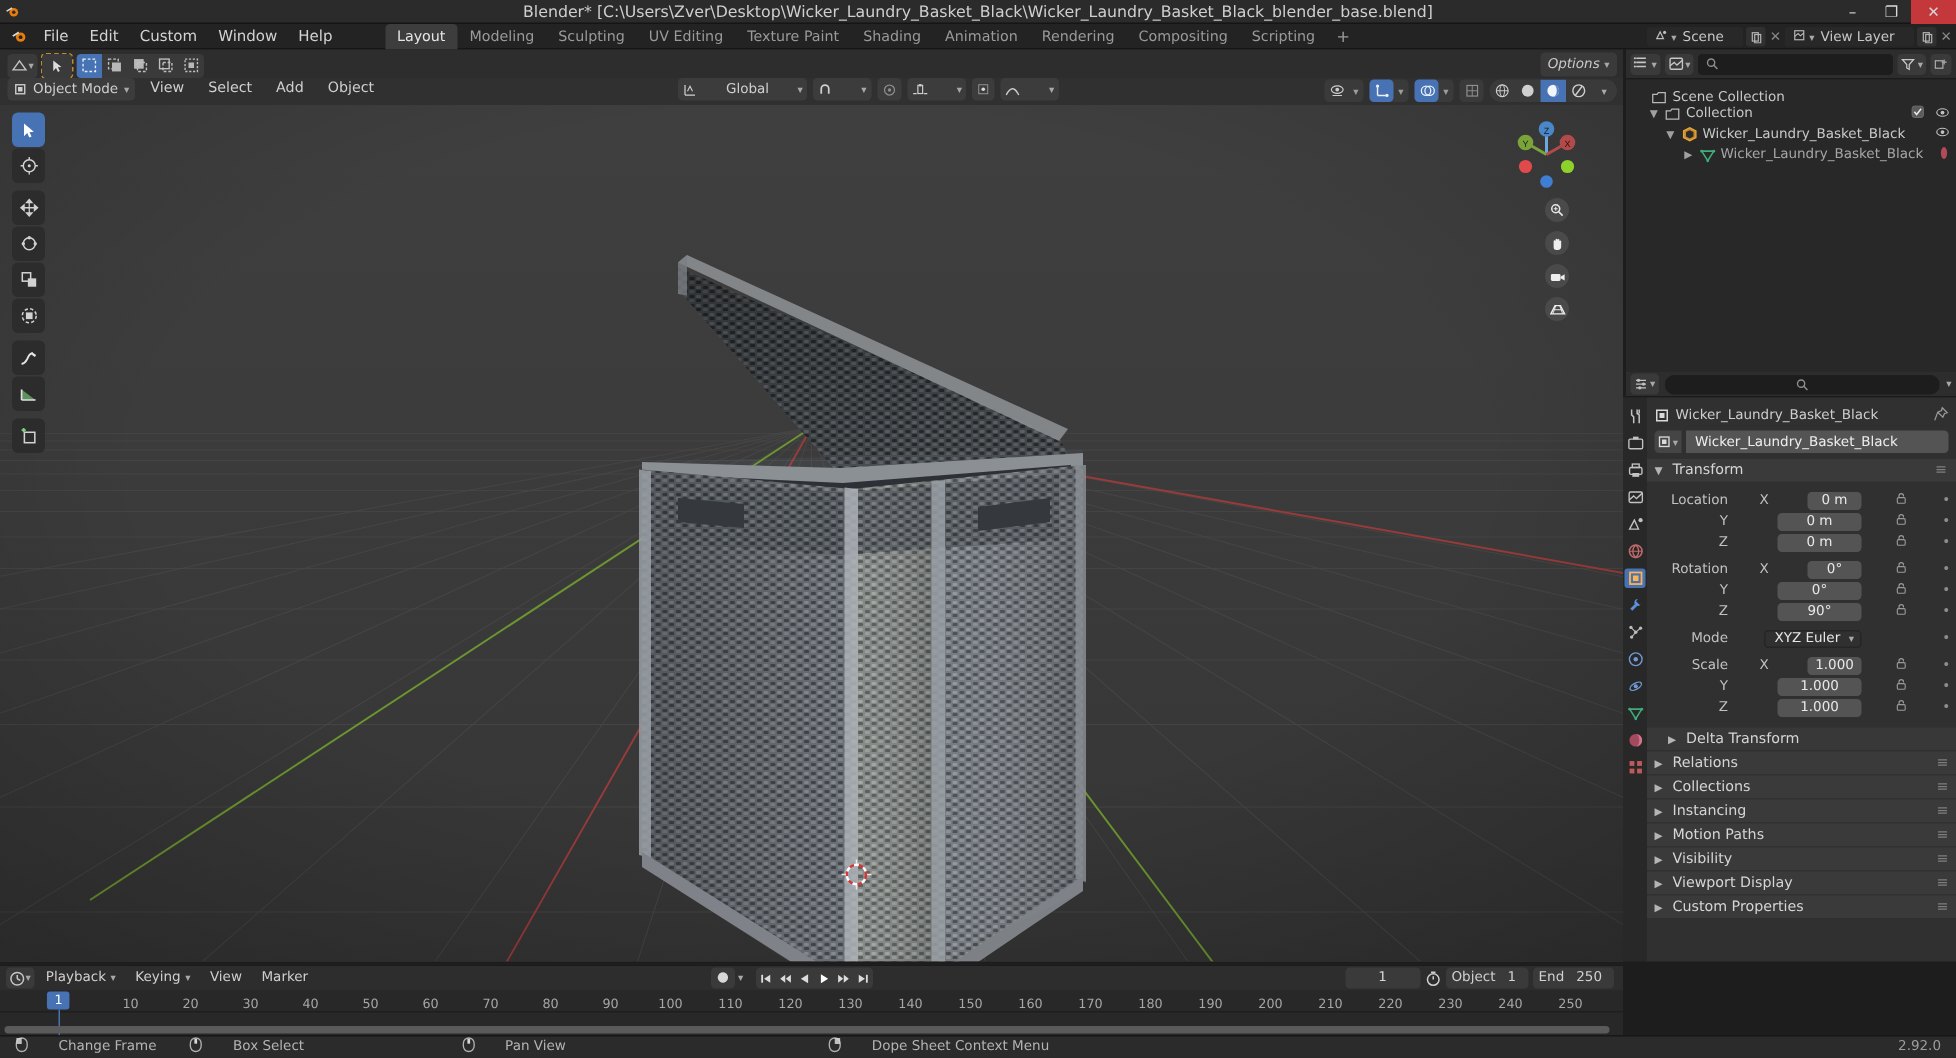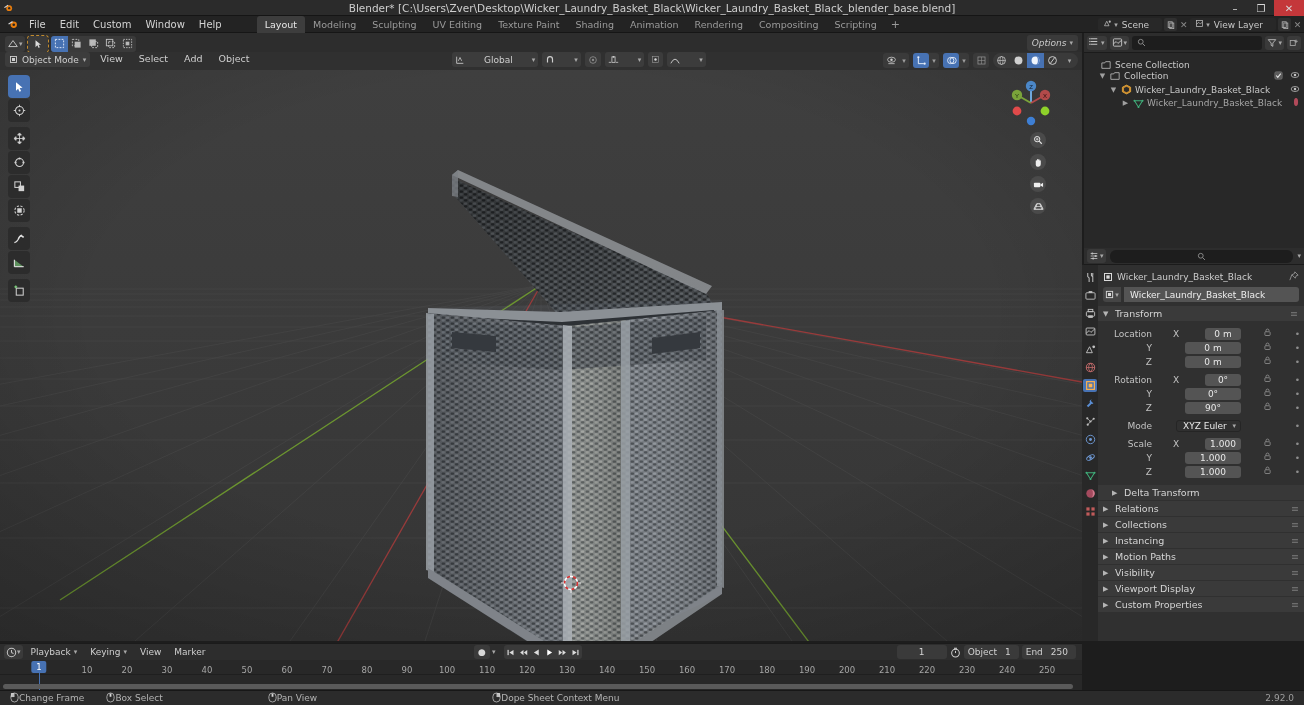--- a/index.html
+++ b/index.html
@@ -211,21 +211,21 @@
   .playhead-line{ position:absolute; top:13px; width:1px; height:18px; background:#4772b3; }
   .tl-scroll{ position:absolute; left:3px; bottom:1px; height:5px; background:#5a5a5a; border-radius:3px; }
   .tl-sep{ position:absolute; left:0; top:14px; width:1082px; height:1px; background:#1f1f1f; }
 
   
   .statusbar{
     position:absolute; left:0; bottom:0; width:1304px; height:15px;
     background:#2b2b2b; display:flex; align-items:center; font-size:9px; color:#b4b4b4;
     border-top:1px solid #171717;
   }
-  .sb-item{ display:flex; align-items:center; gap:0; }
+  .sb-item{ display:flex; align-items:center; gap:20px; }
   .sb-version{ position:absolute; right:10px; font-size:9px; color:#9d9d9d; }
 
   
   .glyph{ display:inline-flex; align-items:center; justify-content:center; }
   .caret{ font-size:7px; color:#a8a8a8; }
 </style>
 </head>
 <body>
 
 <div class="app">

